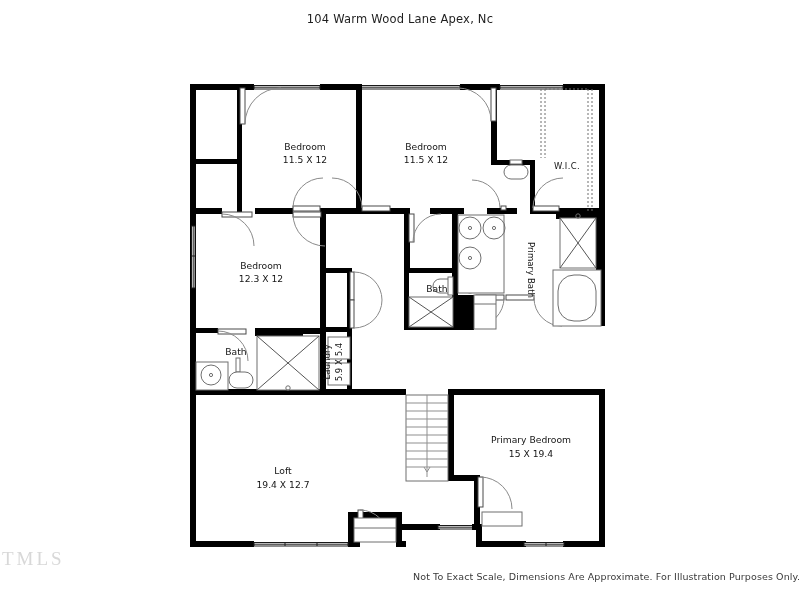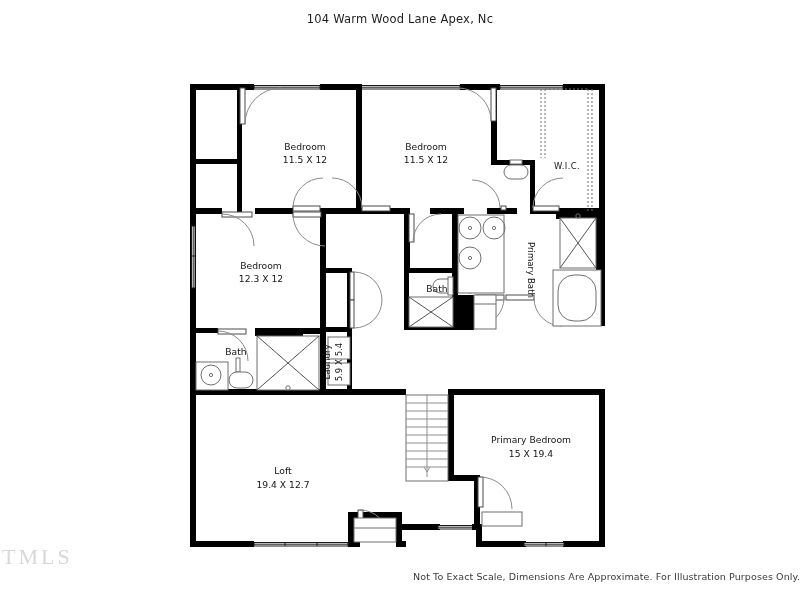--- a/index.html
+++ b/index.html
@@ -33,21 +33,21 @@
     width: 800px;
     text-align: right;
     font-size: 9.5px;
     color: #3a3a3a;
     letter-spacing: 0.1px;
   }
   #watermark {
     position: absolute;
     left: 2px;
     bottom: 30px;
-    font-size: 22px;
+    font-size: 19px;
     letter-spacing: 3px;
     color: #d8d8d8;
     font-family: "Liberation Serif", serif;
     user-select: none;
   }
   #plan-wrap {
     position: absolute;
     left: 0;
     top: 0;
     width: 800px;

